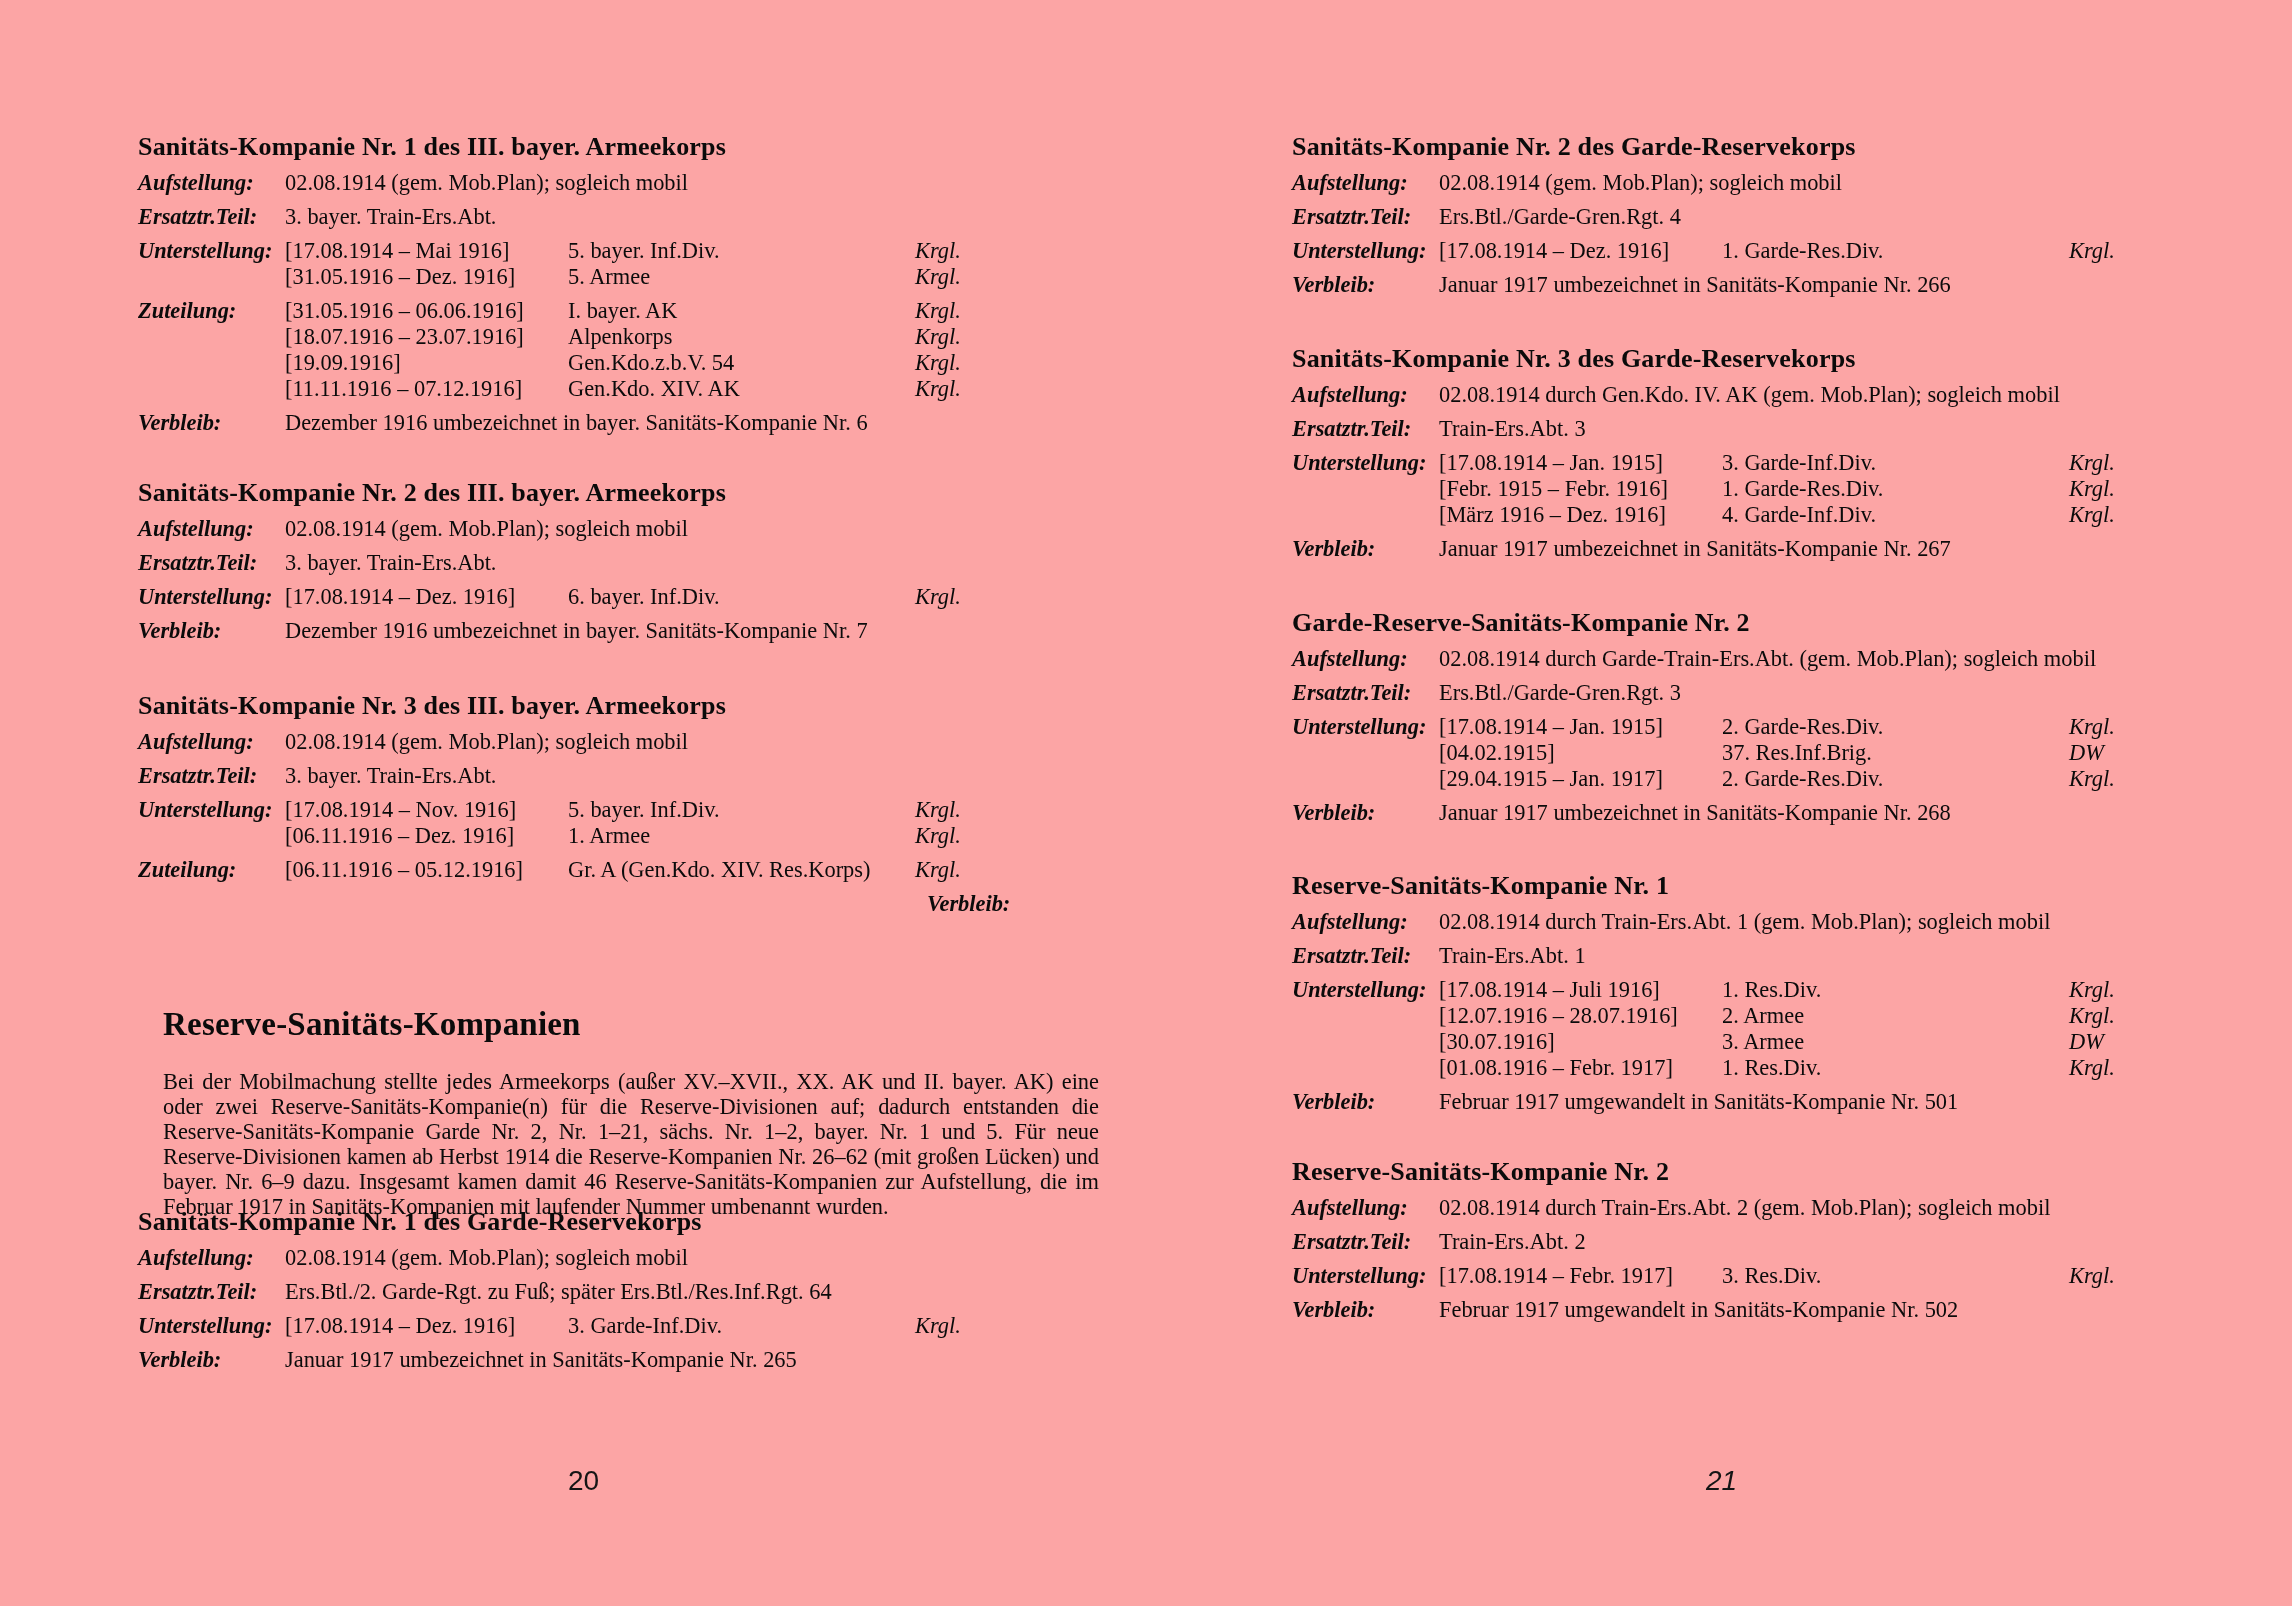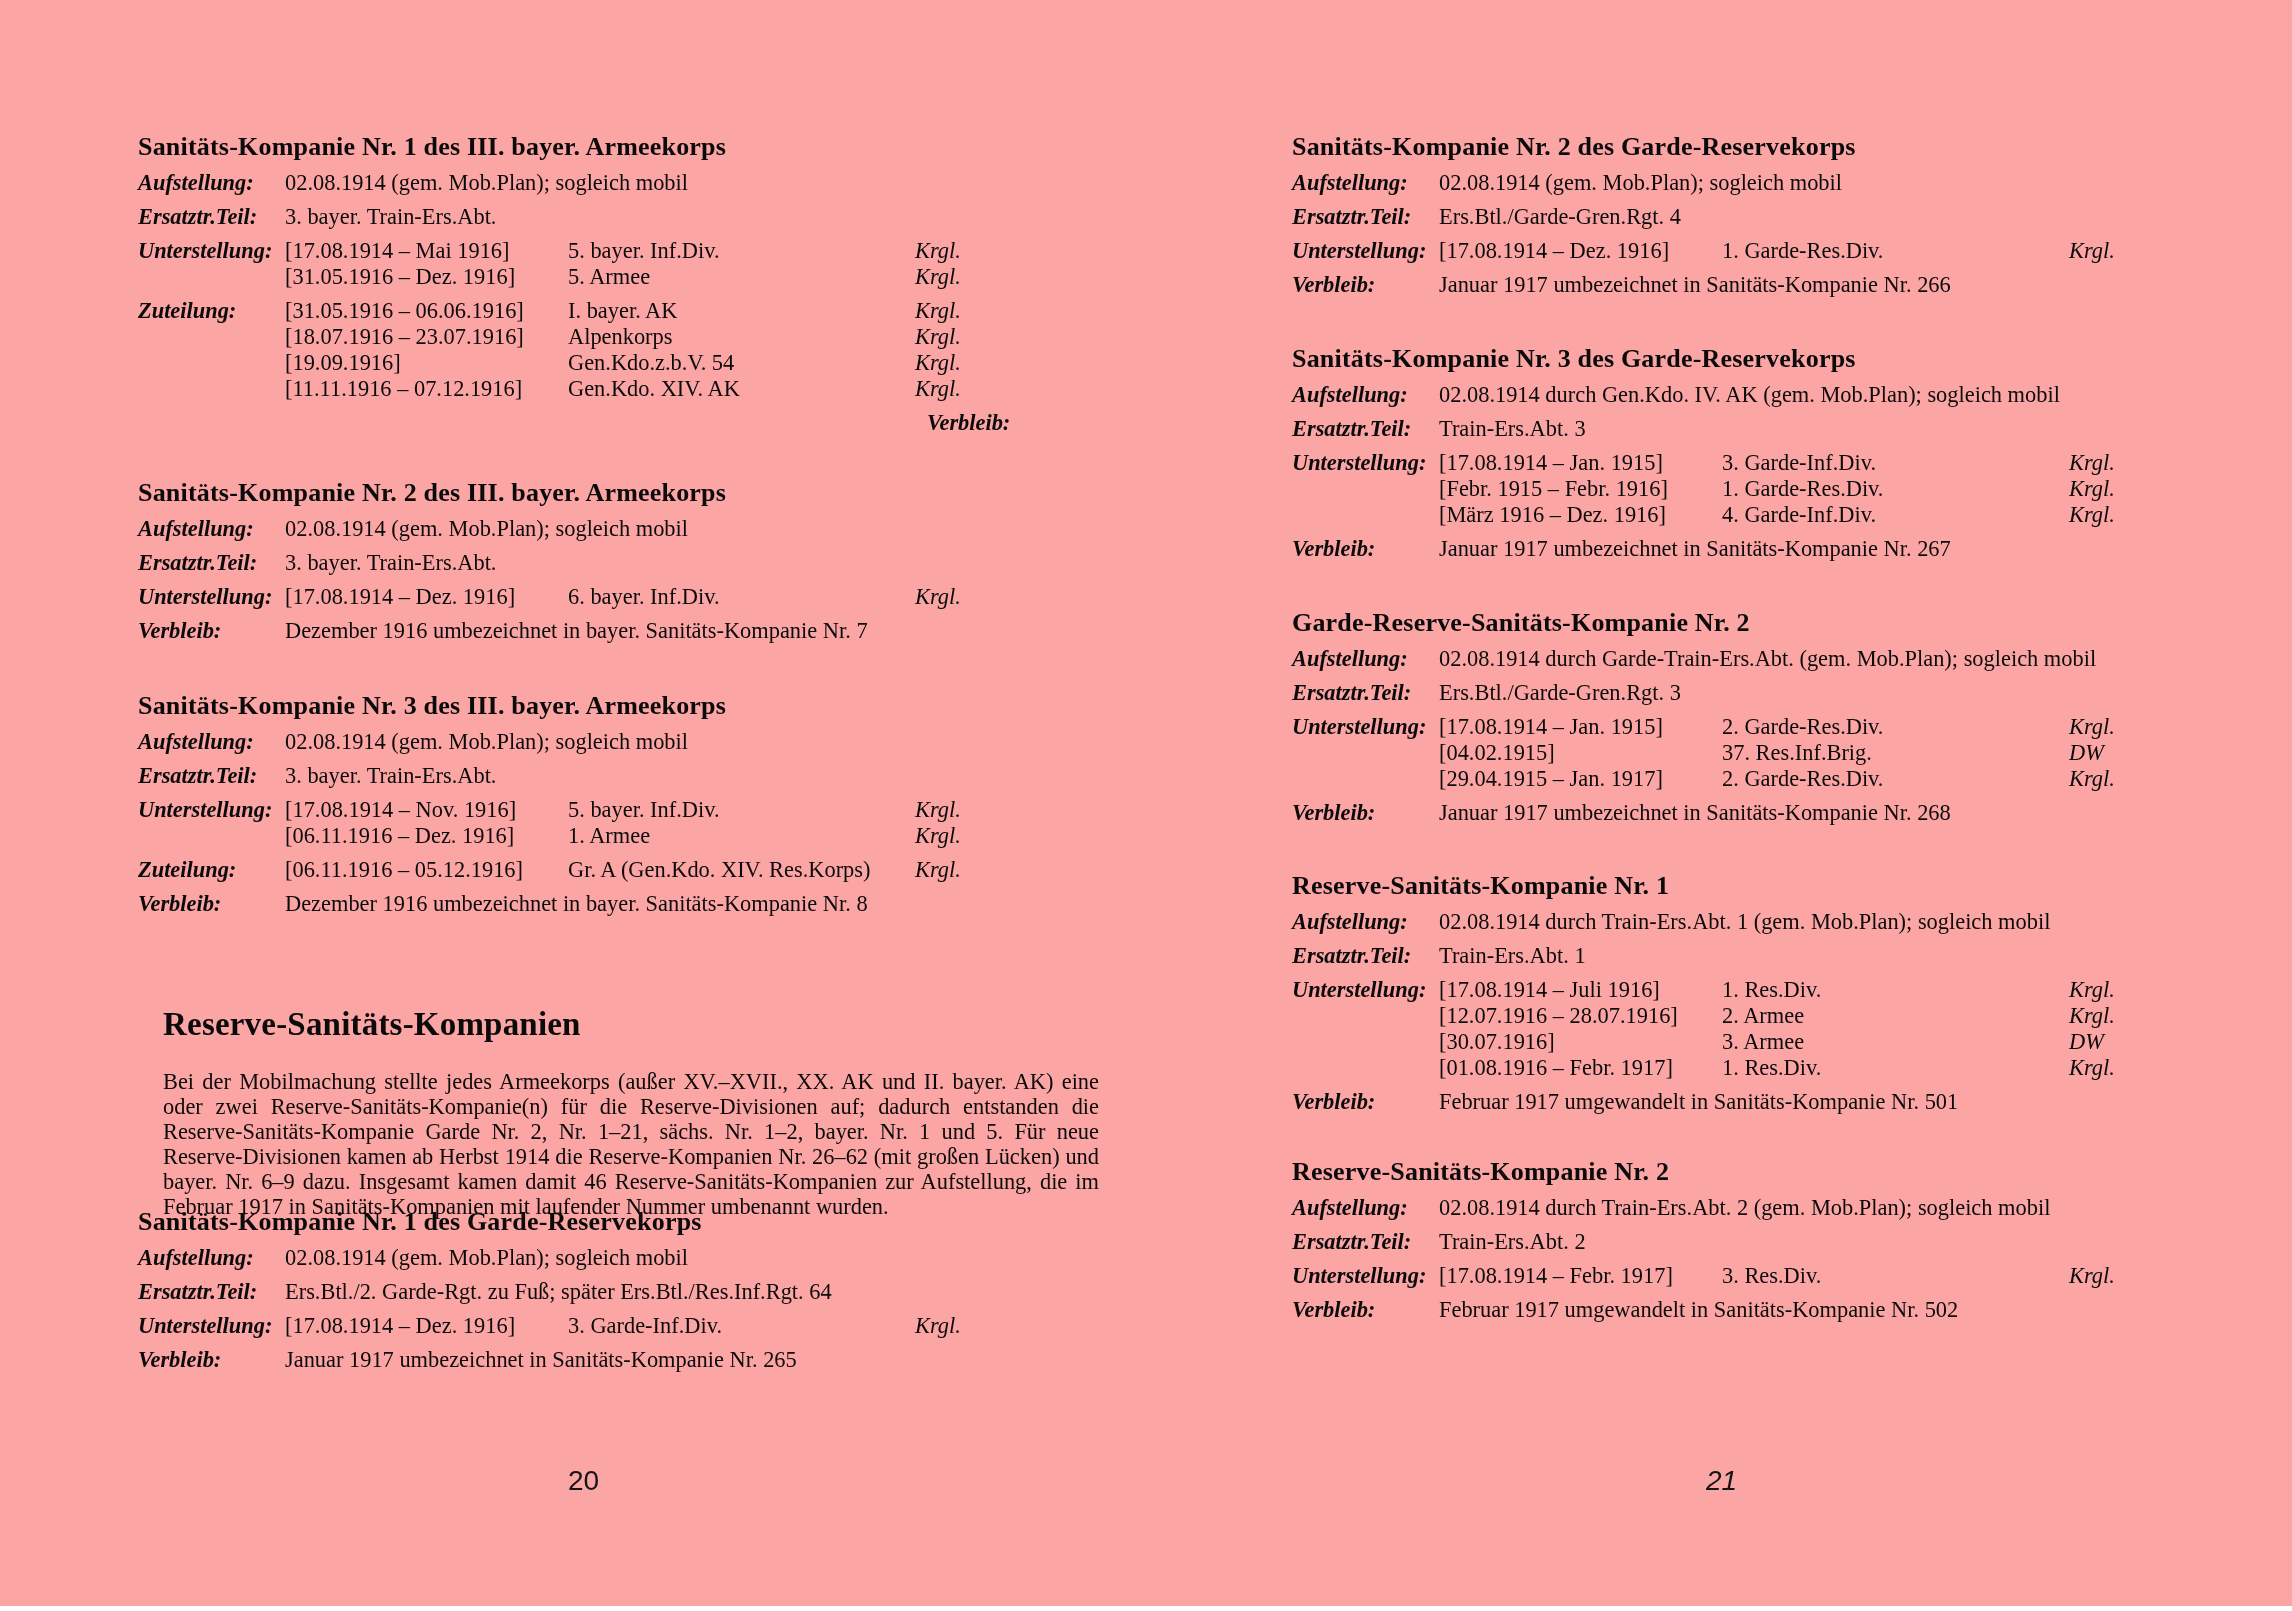--- a/index.html
+++ b/index.html
@@ -90,20 +90,21 @@
             </div>
             <div class="assignment-line">
               <span class="a-date">[11.11.1916 – 07.12.1916]</span>
               <span class="a-unit">Gen.Kdo. XIV. AK</span>
               <span class="a-note">Krgl.</span>
             </div>
           </div>
         </div>
         <div class="row">
           <span class="field-label">Verbleib:</span>
+          <span class="field-value">Dezember 1916 umbezeichnet in bayer. Sanitäts-Kompanie Nr. 6</span>
         </div>
       </section>
       <section class="block" style="top: 477px;">
         <h3 class="entry-title">Sanitäts-Kompanie Nr. 2 des III. bayer. Armeekorps</h3>
         <div class="row">
           <span class="field-label">Aufstellung:</span>
           <span class="field-value">02.08.1914 (gem. Mob.Plan); sogleich mobil</span>
         </div>
         <div class="row">
           <span class="field-label">Ersatztr.Teil:</span>
@@ -154,21 +155,20 @@
           <div class="lines">
             <div class="assignment-line">
               <span class="a-date">[06.11.1916 – 05.12.1916]</span>
               <span class="a-unit">Gr. A (Gen.Kdo. XIV. Res.Korps)</span>
               <span class="a-note">Krgl.</span>
             </div>
           </div>
         </div>
         <div class="row">
           <span class="field-label">Verbleib:</span>
-          <span class="field-value">Dezember 1916 umbezeichnet in bayer. Sanitäts-Kompanie Nr. 8</span>
         </div>
       </section>
       <section class="block" style="top: 1004px; margin-left: 25px;">
         <h2 class="section-title">Reserve-Sanitäts-Kompanien</h2>
         <p class="section-paragraph">Bei der Mobilmachung stellte jedes Armeekorps (außer XV.–XVII., XX. AK und II. bayer. AK) eine oder zwei Reserve-Sanitäts-Kompanie(n) für die Reserve-Divisionen auf; dadurch entstanden die Reserve-Sanitäts-Kompanie Garde Nr. 2, Nr. 1–21, sächs. Nr. 1–2, bayer. Nr. 1 und 5. Für neue Reserve-Divisionen kamen ab Herbst 1914 die Reserve-Kompanien Nr. 26–62 (mit großen Lücken) und bayer. Nr. 6–9 dazu. Insgesamt kamen damit 46 Reserve-Sanitäts-Kompanien zur Aufstellung, die im Februar 1917 in Sanitäts-Kompanien mit laufender Nummer umbenannt wurden.</p>
       </section>
       <section class="block" style="top: 1206px;">
         <h3 class="entry-title">Sanitäts-Kompanie Nr. 1 des Garde-Reservekorps</h3>
         <div class="row">
           <span class="field-label">Aufstellung:</span>

